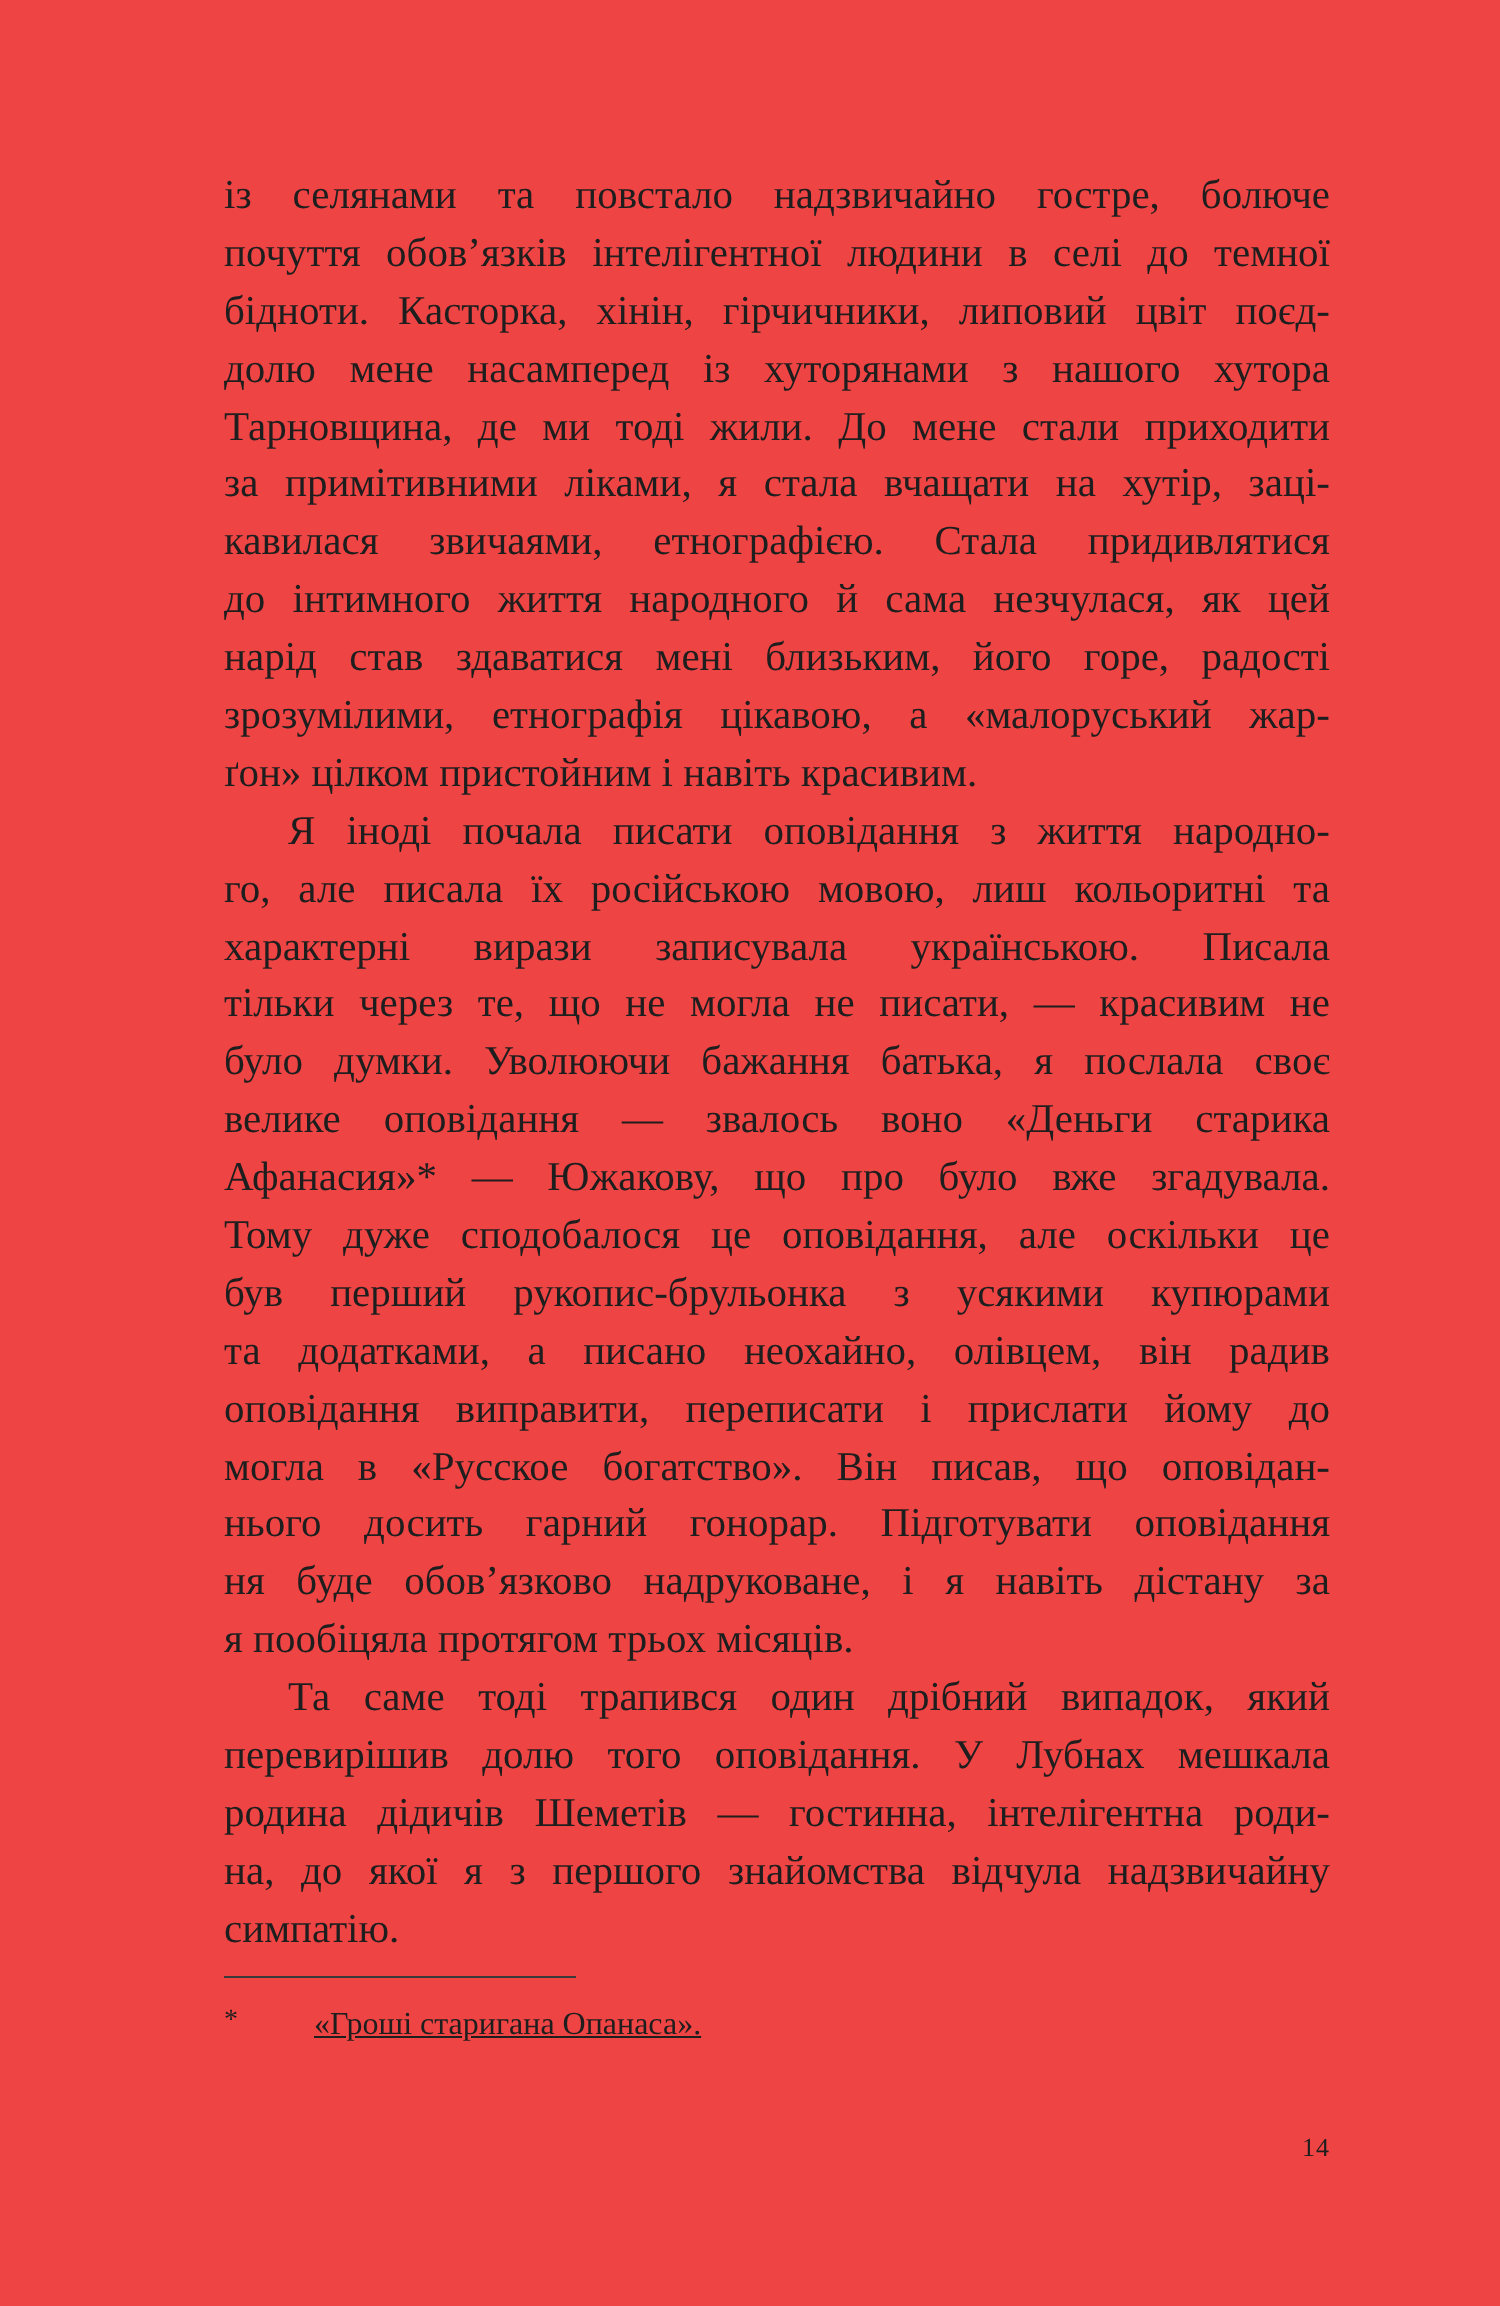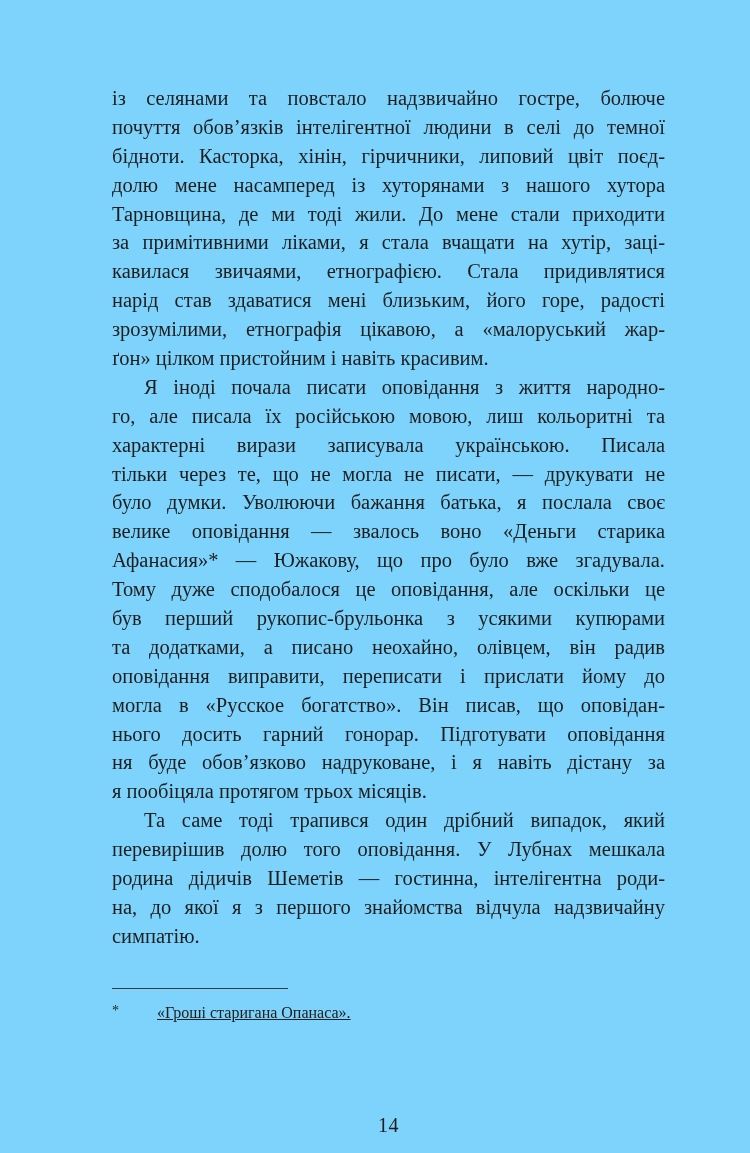--- a/index.html
+++ b/index.html
@@ -11,21 +11,21 @@
     width: 750px;
     height: 1153px;
     position: relative;
     font-family: "Liberation Serif", "DejaVu Serif", serif;
     color: #1e1e1e;
     overflow: hidden;
   }
   .page {
     position: absolute;
     inset: 0;
-    background: #7dd3fc;
+    background: #ef4444;
   }
   .text-block {
     position: absolute;
     left: 112px;
     top: 84px;
     width: 553px;
     font-size: 20.5px;
   }
   .line {
     line-height: 28.9px;
@@ -64,47 +64,47 @@
     width: 45px;
     font-size: 14px;
     position: relative;
     top: -3px;
   }
   .page-number {
     position: absolute;
     left: 112px;
     top: 1066px;
     width: 553px;
-    text-align: center;
-    font-size: 20px;
+    text-align: right;
+    font-size: 13px;
     letter-spacing: 0.5px;
     color: #1e1e1e;
-    margin-top: 48px;
   }
 </style>
 </head>
 <body>
 
 <div class="page">
 
   <div class="text-block" id="text-block">
       <div class="line">із селянами та повстало надзвичайно гостре, болюче</div>
       <div class="line">почуття обов’язків інтелігентної людини в селі до темної</div>
       <div class="line">бідноти. Касторка, хінін, гірчичники, липовий цвіт поєд-</div>
       <div class="line">долю мене насамперед із хуторянами з нашого хутора</div>
       <div class="line">Тарновщина, де ми тоді жили. До мене стали приходити</div>
       <div class="line">за примітивними ліками, я стала вчащати на хутір, заці-</div>
       <div class="line">кавилася звичаями, етнографією. Стала придивлятися</div>
+      <div class="line">до інтимного життя народного й сама незчулася, як цей</div>
       <div class="line">нарід став здаватися мені близьким, його горе, радості</div>
       <div class="line">зрозумілими, етнографія цікавою, а «малоруський жар-</div>
       <div class="line last">ґон» цілком пристойним і навіть красивим.</div>
       <div class="line indent">Я іноді почала писати оповідання з життя народно-</div>
       <div class="line">го, але писала їх російською мовою, лиш кольоритні та</div>
       <div class="line">характерні вирази записувала українською. Писала</div>
-      <div class="line">тільки через те, що не могла не писати, — друкувати не</div>
+      <div class="line">тільки через те, що не могла не писати, — красивим не</div>
       <div class="line">було думки. Уволюючи бажання батька, я послала своє</div>
       <div class="line">велике оповідання — звалось воно «Деньги старика</div>
       <div class="line">Афанасия»* — Южакову, що про було вже згадувала.</div>
       <div class="line">Тому дуже сподобалося це оповідання, але оскільки це</div>
       <div class="line">був перший рукопис-брульонка з усякими купюрами</div>
       <div class="line">та додатками, а писано неохайно, олівцем, він радив</div>
       <div class="line">оповідання виправити, переписати і прислати йому до</div>
       <div class="line">могла в «Русское богатство». Він писав, що оповідан-</div>
       <div class="line">нього досить гарний гонорар. Підготувати оповідання</div>
       <div class="line">ня буде обов’язково надруковане, і я навіть дістану за</div>

